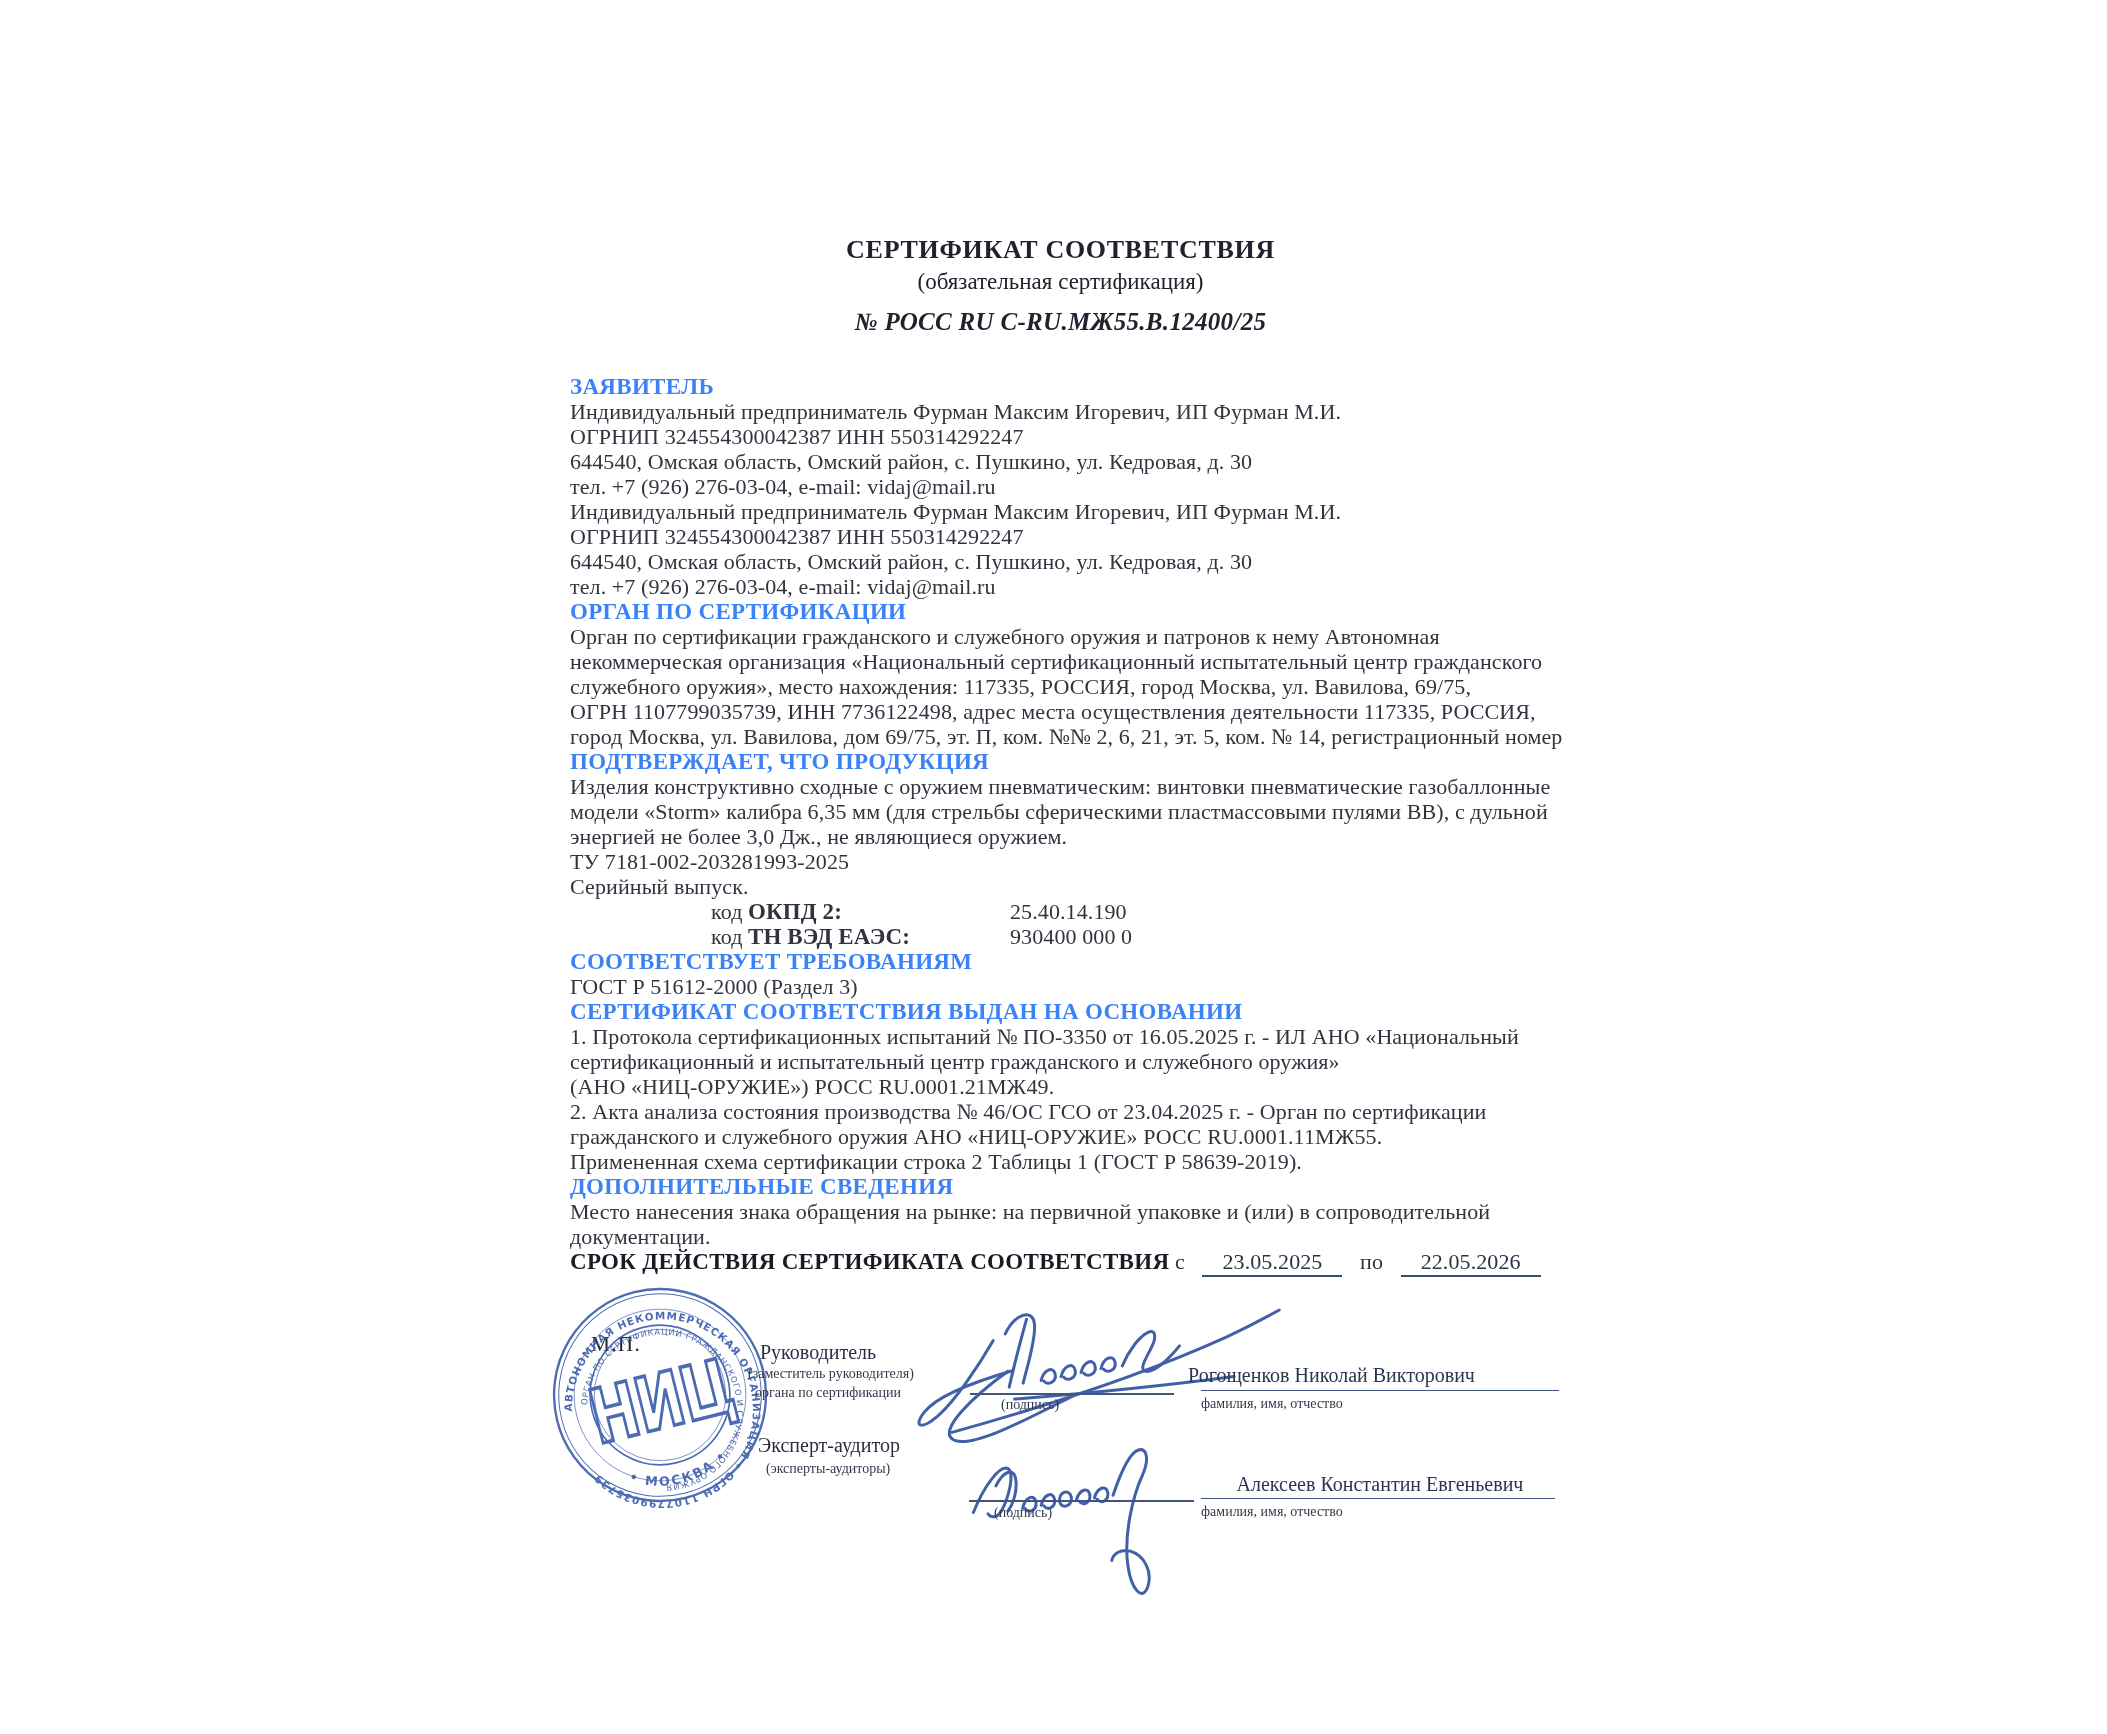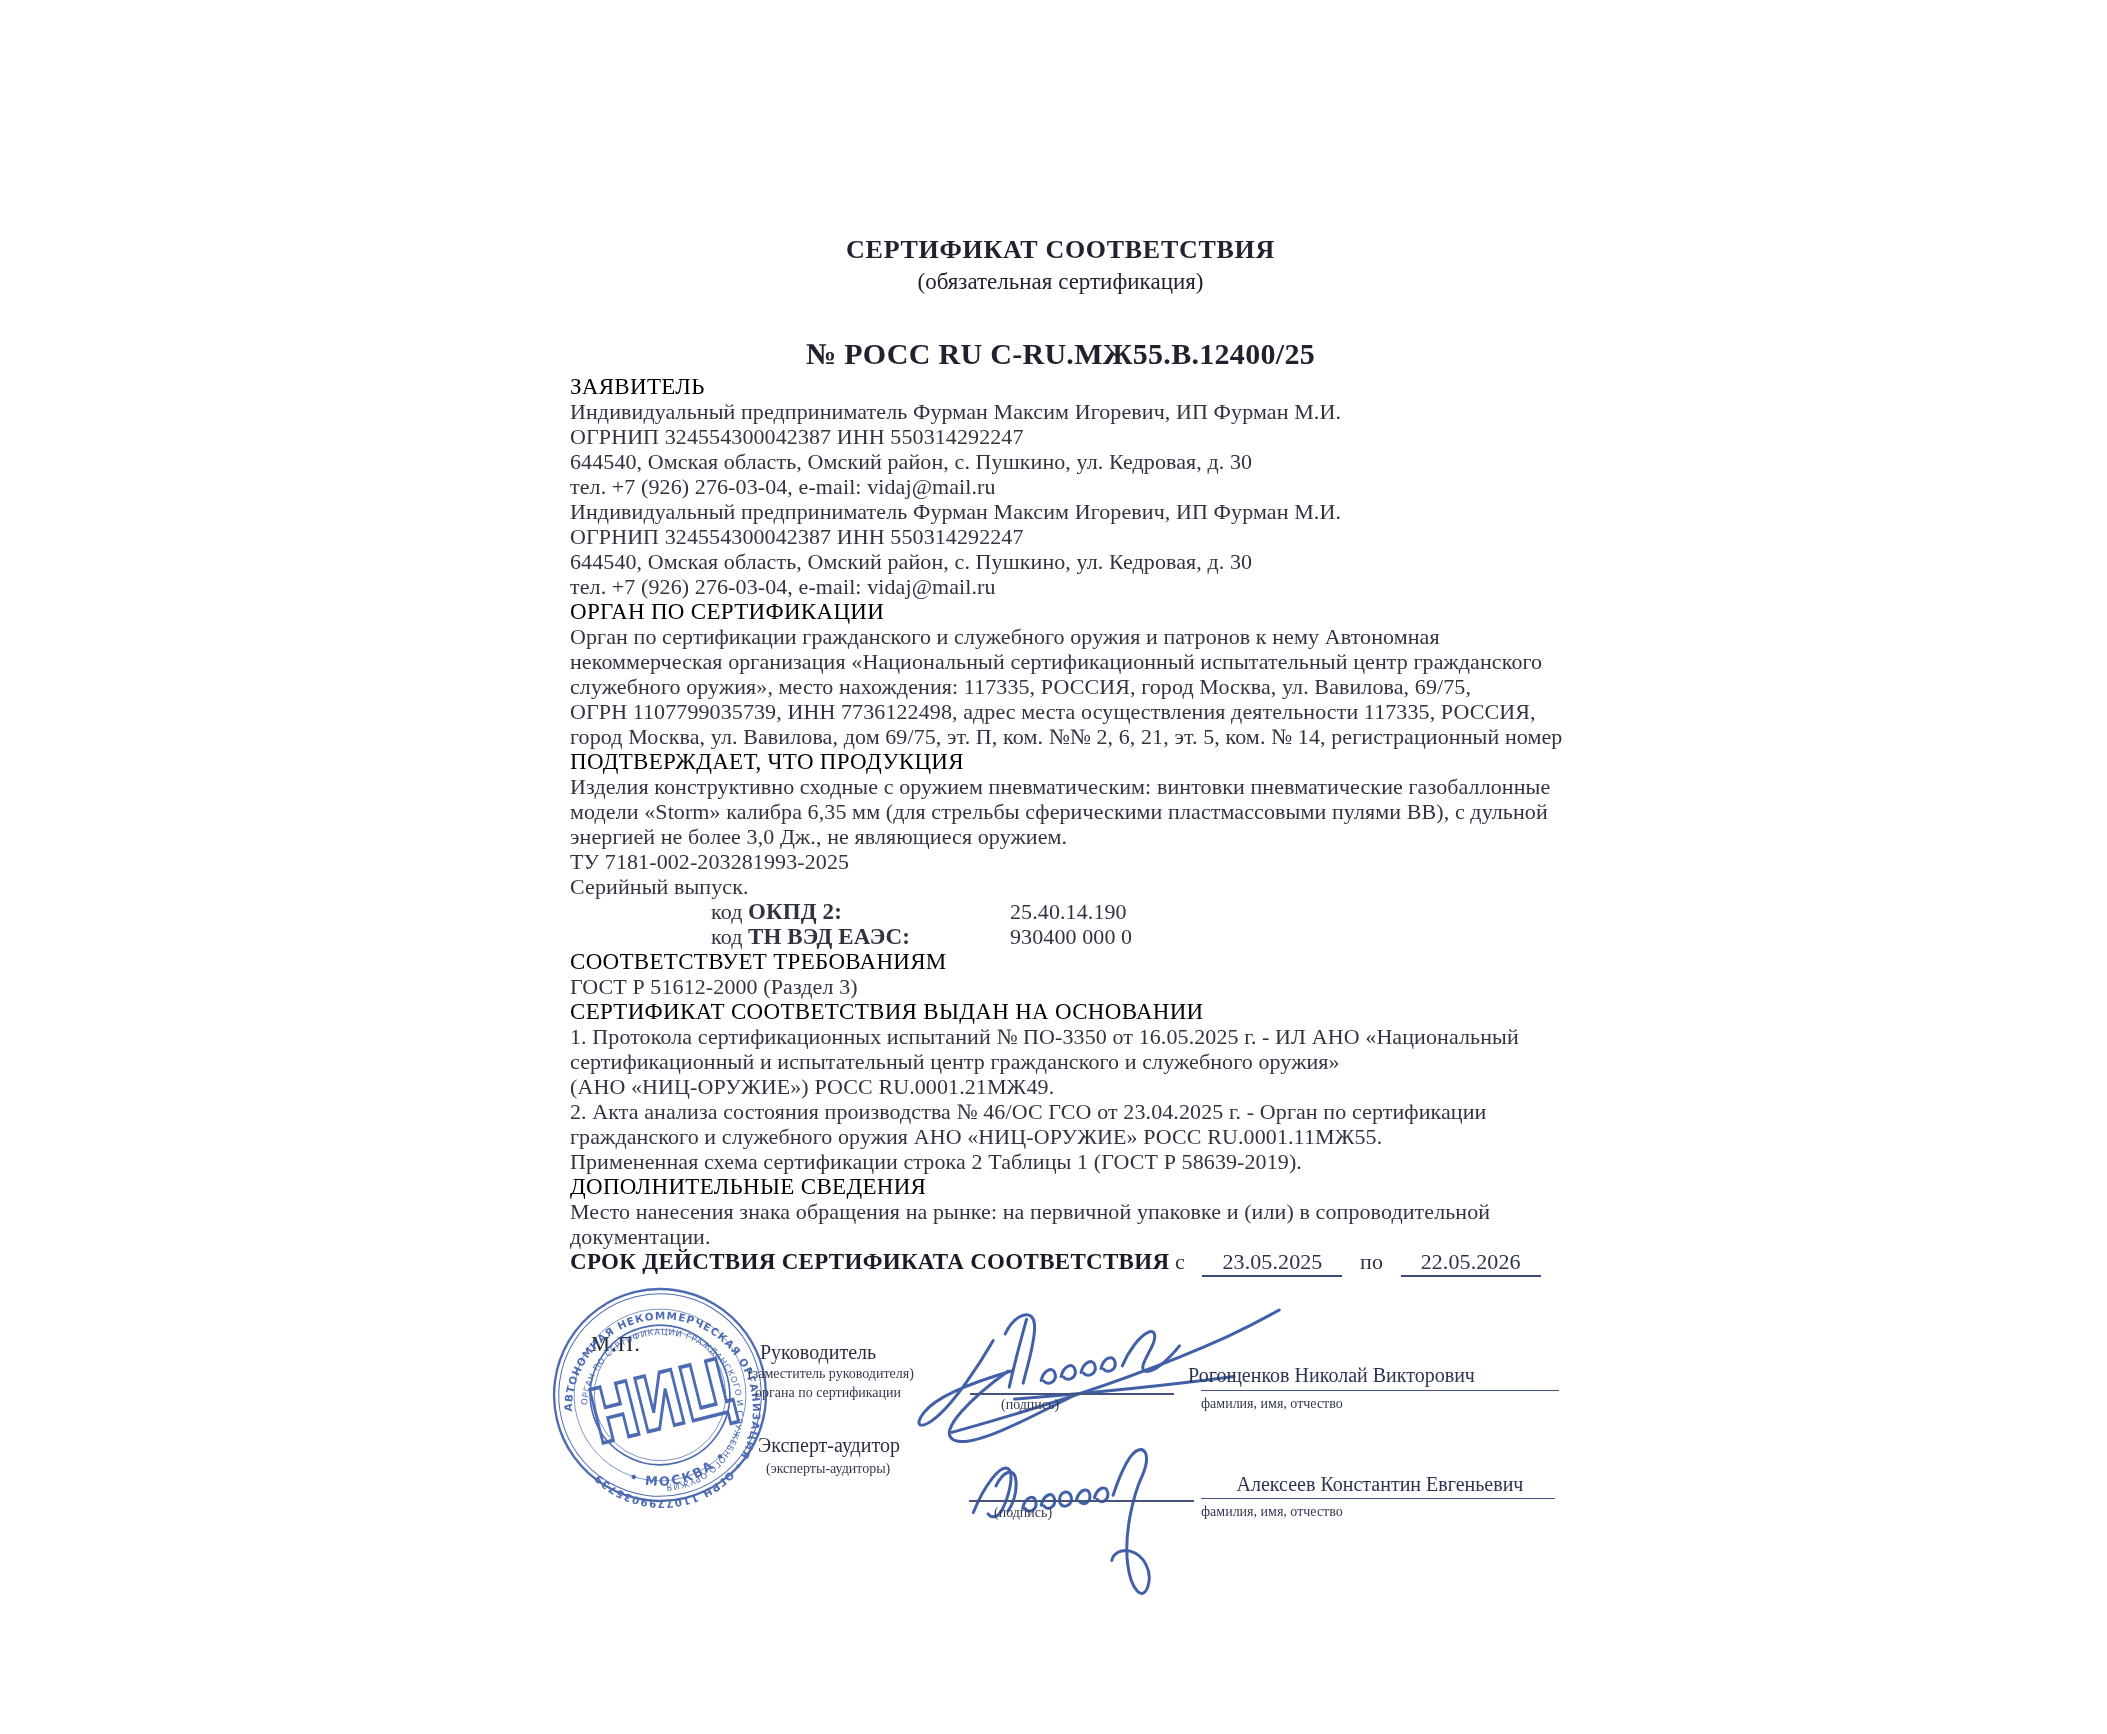--- a/index.html
+++ b/index.html
@@ -5,25 +5,25 @@
   html,body{margin:0;padding:0;}
   body{
     width:2108px;height:1734px;background:#ffffff;position:relative;overflow:hidden;
     font-family:"Liberation Serif","DejaVu Serif",serif;color:#30343f;
   }
   .abs{position:absolute;}
   
   .head{position:absolute;left:570px;top:235px;width:981px;text-align:center;color:#20232e;}
   .head .t1{font-weight:bold;font-size:26px;letter-spacing:0.7px;}
   .head .t2{font-size:23px;margin-top:4px;}
-  .head .num{font-weight:bold;font-size:30px;margin-top:42px;letter-spacing:0.3px;}
+  .head .num{font-weight:bold;font-size:25px;margin-top:13px;letter-spacing:0.3px;font-style:italic;}
   
   .col{position:absolute;left:570px;top:374px;width:1021px;font-size:22px;letter-spacing:0.1px;}
   .col > div{height:25px;line-height:25px;white-space:nowrap;}
-  .hdr{font-weight:normal;font-size:23px;color:#000000;letter-spacing:0.3px;}
+  .hdr{font-weight:bold;font-size:23px;color:#3b82f6;letter-spacing:0.3px;}
   .crow{position:relative;}
   .crow .cl{position:absolute;left:141px;}
   .crow .cl b{font-size:23px;}
   .crow .cv{position:absolute;left:440px;}
   .validity b{font-size:23px;color:#191c26;letter-spacing:0.3px;}
   .date{display:inline-block;border-bottom:2px solid #3a4c74;padding:0 20px 0.7px 20px;margin:0 12px;color:#2c3346;}
   
   .small{font-size:14px;color:#333a4e;}
   .role{font-size:20px;color:#2b3040;white-space:nowrap;}
   .sig-name{font-size:20px;color:#2c3550;white-space:nowrap;text-align:center;}

